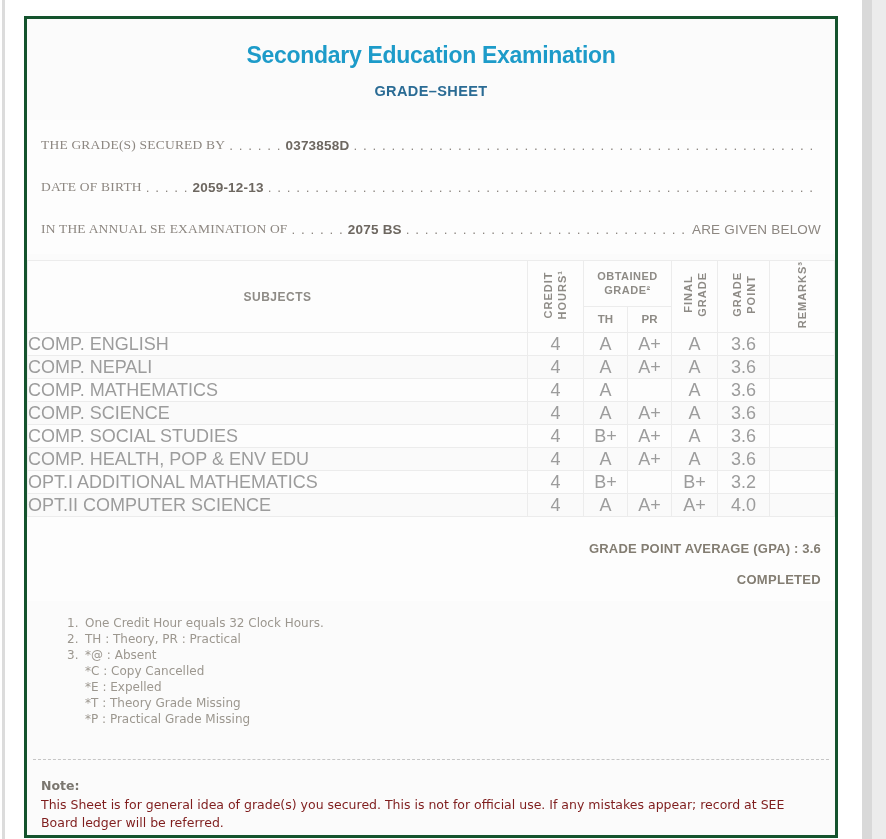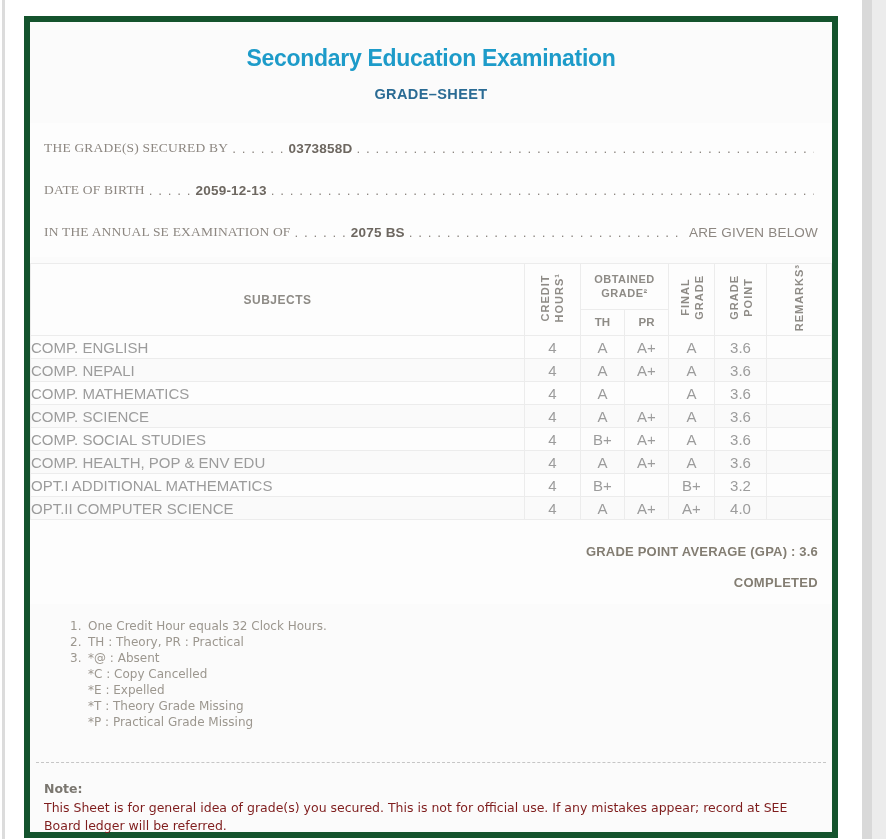--- a/index.html
+++ b/index.html
@@ -9,21 +9,21 @@
     font-family:"Liberation Sans",sans-serif;
   }
   
   .left-edge-line{position:absolute;left:2px;top:0;bottom:0;width:3px;background:#dcdcdc;}
   .right-gutter{position:absolute;right:0;top:0;bottom:0;width:14px;background:#ececec;}
   .scrollbar-track{position:absolute;right:14px;top:0;bottom:0;width:10px;background:#d9d9d9;}
 
   
   .card{
     position:absolute;left:24px;top:16px;width:814px;height:822px;
-    background:#fbfbfb;border:6px solid #14532d;box-sizing:border-box;
+    background:#fbfbfb;border:3px solid #14532d;box-sizing:border-box;
     padding:22px 0 0 0;
   }
 
   .doc-title{
     text-align:center;color:#1d9bc9;font-weight:bold;font-size:23px;
     letter-spacing:-0.3px;line-height:28px;
   }
   .doc-subtitle{
     text-align:center;color:#2a6b94;font-weight:bold;font-size:14.5px;
     letter-spacing:0.4px;margin-top:13px;line-height:18px;
@@ -69,21 +69,21 @@
   }
   .th-center{text-align:center;vertical-align:middle;}
   .h-top{height:43px;}
   .h-sub{height:25px;}
   .th-obtained{
     color:#8e8b86;font-size:11px;font-weight:bold;letter-spacing:0.5px;
     line-height:14px;text-align:center;vertical-align:middle;
   }
   .th-thpr{color:#8e8b86;font-size:11.5px;font-weight:bold;text-align:center;vertical-align:middle;}
 
-  .grades-table tbody td{height:23px;color:#9c9c9c;font-size:15px;}
+  .grades-table tbody td{height:23px;color:#9c9c9c;font-size:18px;}
   .grades-table tbody tr:nth-child(even){background:#fafafa;}
   .cell-subject{text-align:left;padding-left:12px;color:#949494;}
   .cell-center{text-align:center;}
 
   
   .summary{background:#fdfdfd;padding:24px 14px 14px 14px;}
   .gpa-line{text-align:right;color:#837d72;font-weight:bold;font-size:13px;letter-spacing:0.2px;}
   .status-line{text-align:right;color:#837d72;font-weight:bold;font-size:13px;margin-top:16px;letter-spacing:0.3px;}
 
   

